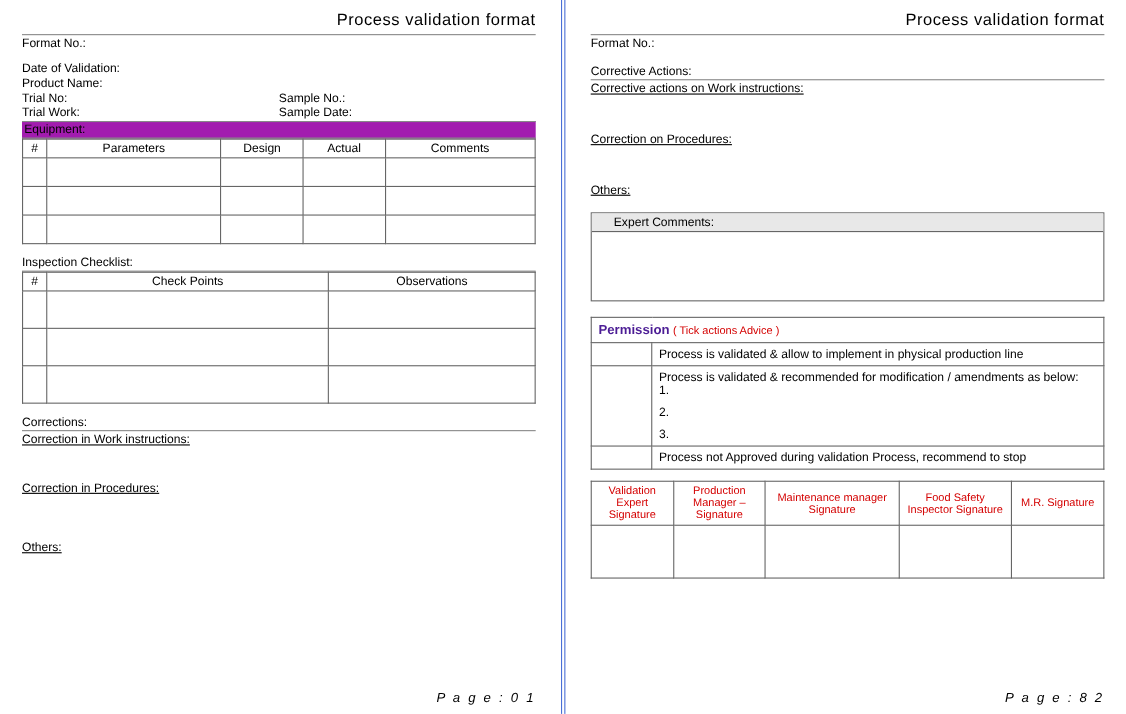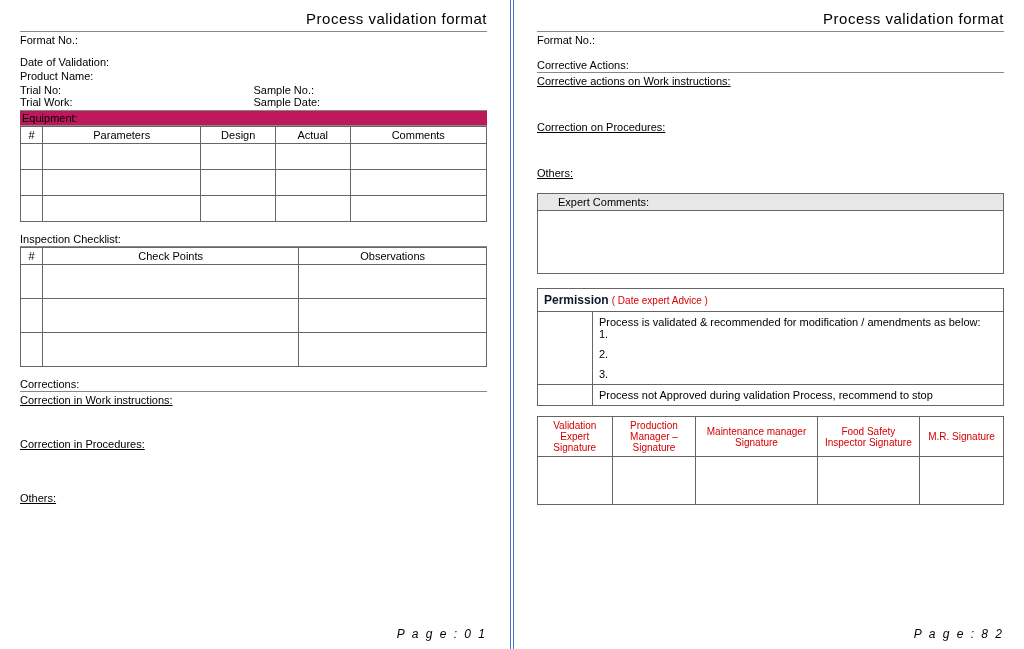--- a/index.html
+++ b/index.html
@@ -41,21 +41,21 @@
     border-bottom: 1px solid #888;
     padding-bottom: 4px;
     margin-bottom: 2px;
     font-weight: 400;
     letter-spacing: 0.5px;
   }
   .row { margin: 2px 0; }
   .two-col { display: flex; }
   .two-col > div { flex: 1; }
   .band {
-    background: #be185d;
+    background: #a21caf;
     border-top: 1px solid #888;
     border-bottom: 1px solid #888;
     padding: 1px 2px;
     margin-top: 2px;
   }
   .section-head {
     border-bottom: 1px solid #888;
     padding: 1px 0;
     margin-top: 10px;
   }
@@ -79,21 +79,21 @@
     bottom: 8px;
     right: 20px;
     font-style: italic;
     font-weight: normal;
     letter-spacing: 2px;
     font-size: 12px;
     text-align: right;
   }
   .perm-head {
     font-weight: bold;
-    color: #0f172a;
+    color: #4c1d95;
     font-size: 12px;
   }
   .perm-sub { color: #d40000; font-size: 10px; }
   table.perm td { text-align: left; padding: 4px 6px; }
   table.perm .tick { width: 55px; }
   table.sig th {
     color: #d40000;
     height: 40px;
     font-size: 10px;
     vertical-align: middle;
@@ -220,22 +220,26 @@
     <div class="expert-box">
       <div class="hdr">Expert Comments:</div>
       <div class="body"></div>
     </div>
 
     <table class="grid perm" style="margin-top:14px">
       <tbody>
           <tr>
         <td colspan="2" style="text-align:left;">
           <span class="perm-head">Permission</span>
-          <span class="perm-sub">( Date expert Advice )</span>
+          <span class="perm-sub">( Tick actions Advice )</span>
         </td>
+      </tr>
+      <tr>
+        <td class="tick"></td>
+        <td>Process is validated &amp; allow to implement in physical production line</td>
       </tr>
       <tr>
         <td class="tick"></td>
         <td>
           <div>Process is validated &amp; recommended for modification / amendments as below:</div>
           <div>1.</div>
           <div style="height:8px"></div>
           <div>2.</div>
           <div style="height:8px"></div>
           <div>3.</div>

